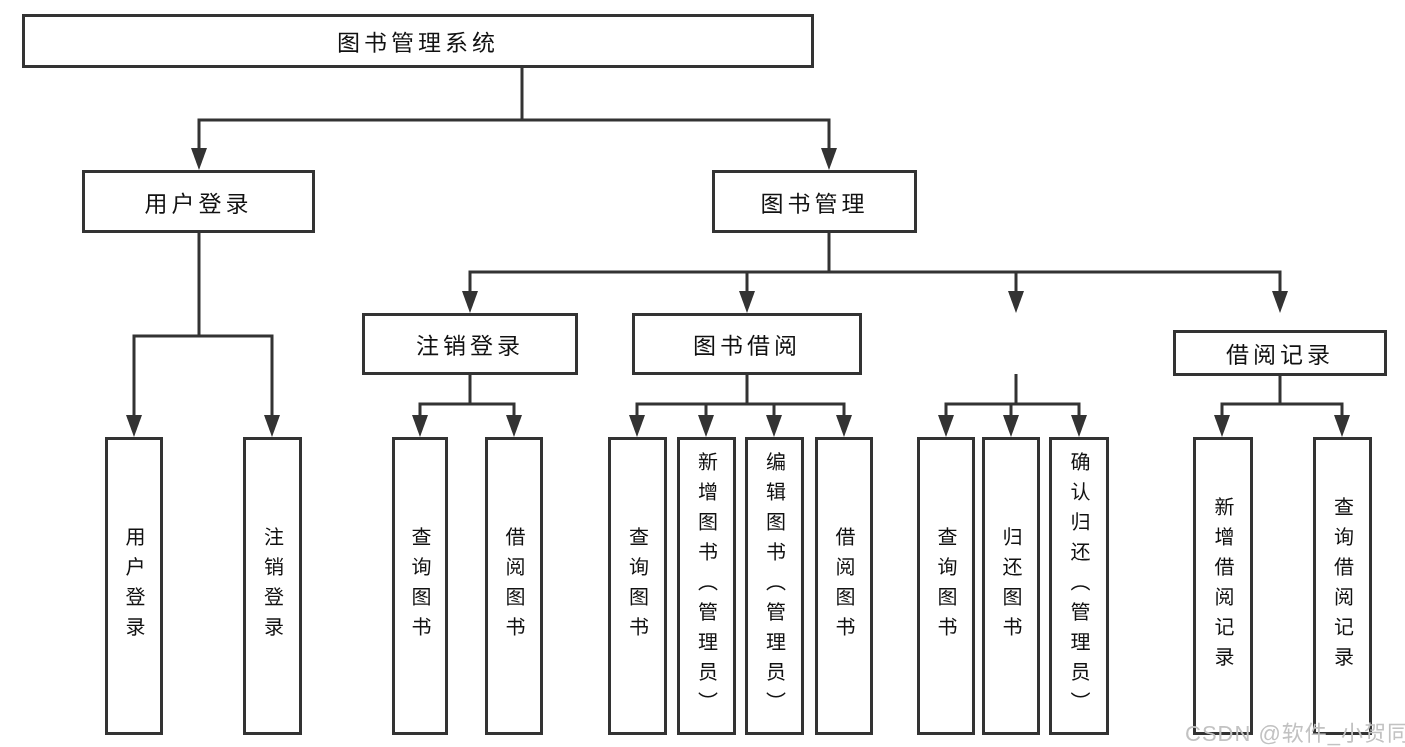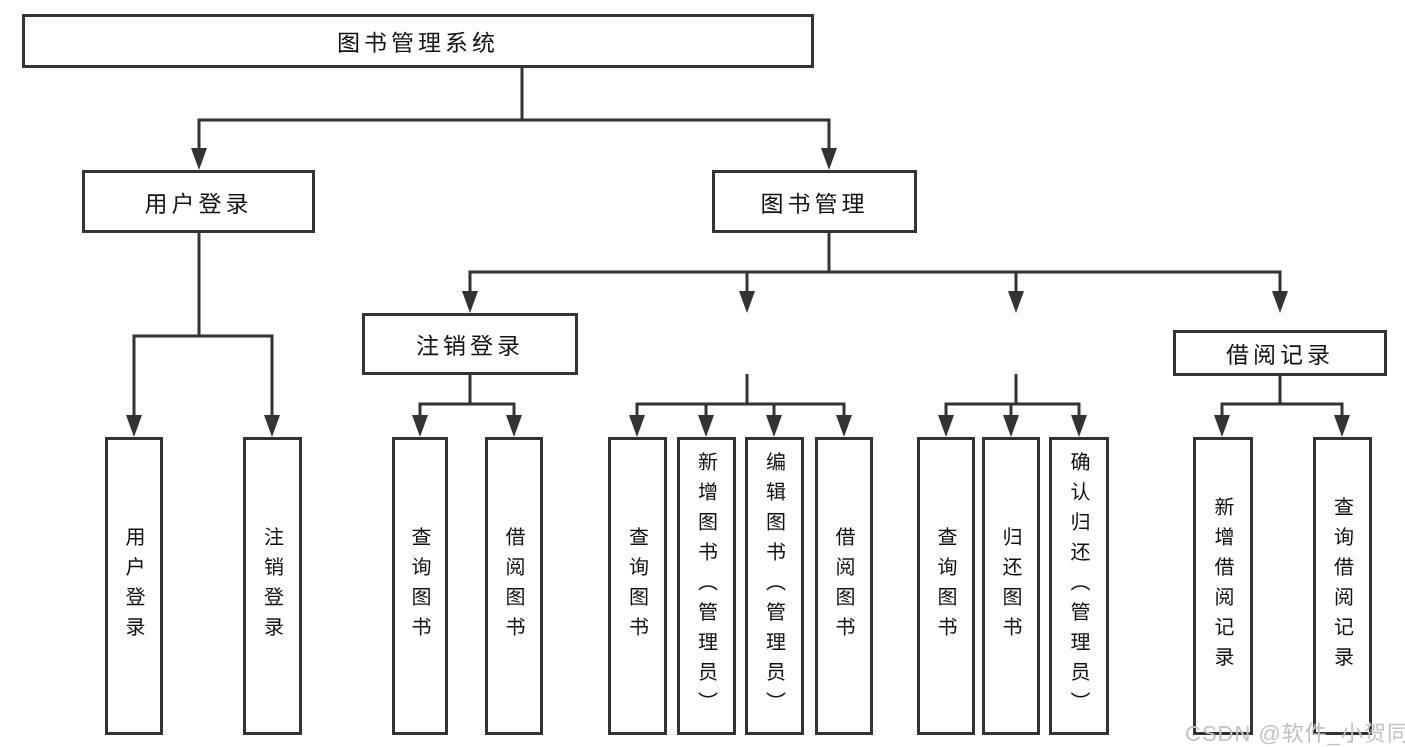--- a/index.html
+++ b/index.html
@@ -89,20 +89,23 @@
   <div class="hnode" style="left:82px;top:170px;width:233px;height:63px">
     <span>用户登录</span>
   </div>
   <div class="hnode" style="left:712px;top:170px;width:205px;height:63px">
     <span>图书管理</span>
   </div>
 
   <div class="hnode" style="left:362px;top:313px;width:216px;height:62px">
     <span>注销登录</span>
   </div>
+  <div class="hnode" style="left:632px;top:313px;width:230px;height:62px">
+    <span>图书借阅</span>
+  </div>
   <div class="hnode" style="left:1173px;top:330px;width:214px;height:46px">
     <span>借阅记录</span>
   </div>
 
   <div class="vnode" style="left:105px;width:58px">
     <span>用户登录</span>
   </div>
   <div class="vnode" style="left:243px;width:59px">
     <span>注销登录</span>
   </div>

